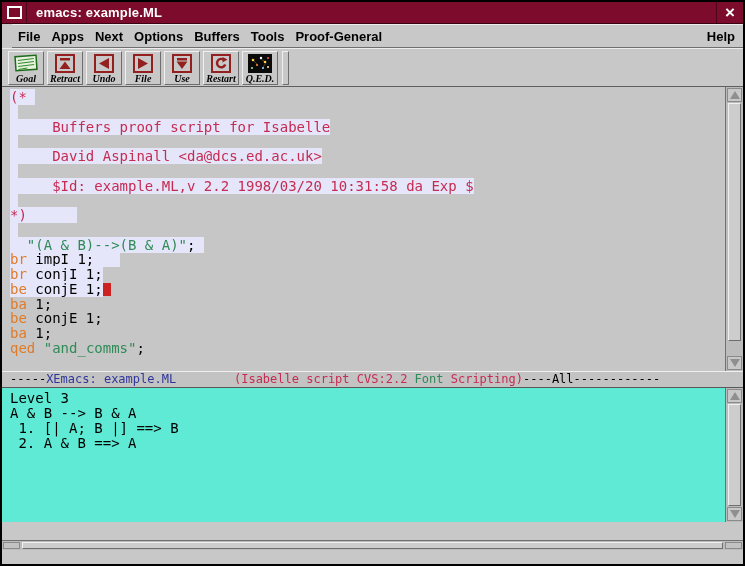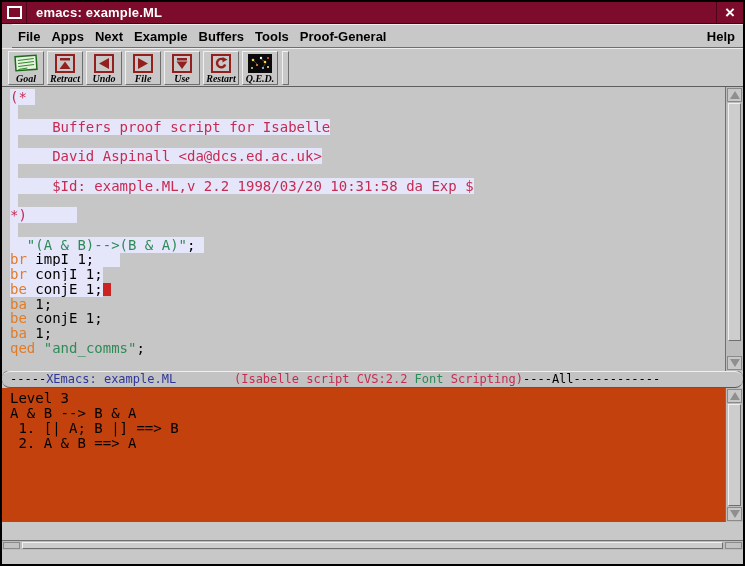--- a/index.html
+++ b/index.html
@@ -19,21 +19,21 @@
   .mi{margin-right:11px;white-space:nowrap;}
   .mi-help{margin-left:auto;margin-right:2px;}
   
   .toolbar{height:39px;box-sizing:border-box;background:#c8c8c8;border-top:1px solid #ececec;border-bottom:1px solid #5e5e5e;display:flex;align-items:flex-start;padding-left:3px;}
   .tbtn{width:36px;height:34px;margin:2px 0 0 3px;box-sizing:border-box;background:#c8c8c8;border-top:1px solid #f0f0f0;border-left:1px solid #f0f0f0;border-right:1px solid #6e6e6e;border-bottom:1px solid #6e6e6e;display:flex;flex-direction:column;align-items:center;}
   .tbtn .ic{height:20px;display:flex;align-items:center;justify-content:center;margin-top:1px;}
   .tbtn .lb{font-family:"Liberation Serif",serif;font-style:italic;font-weight:bold;font-size:10px;color:#000;line-height:11px;}
   .tb-sep{width:7px;height:34px;margin:2px 0 0 4px;box-sizing:border-box;background:#c8c8c8;border-top:1px solid #f0f0f0;border-left:1px solid #f0f0f0;border-right:1px solid #6e6e6e;border-bottom:1px solid #6e6e6e;}
   
   .script-win{height:284px;position:relative;background:#c6c6c6;}
-  .goals-win{height:134px;position:relative;background:#c2410c;}
+  .goals-win{height:134px;position:relative;background:#5eead4;}
   .bufpad{position:absolute;left:0;top:0;right:18px;bottom:0;overflow:hidden;padding:3px 0 0 8px;
     font-family:"DejaVu Sans Mono",monospace;font-size:14px;line-height:14.75px;color:#000;}
   .goals-win .bufpad{line-height:15px;}
   .ln{white-space:pre;}
   .lk{background:#e6e6fa;}
   .c-comment{color:#c62b52;}
   .c-kw{color:#e07b28;}
   .c-str{color:#2e8b57;}
   .c-plain{color:#000;}
   .cursor{display:inline-block;width:8px;height:13px;background:#cc2222;vertical-align:-2px;}
@@ -42,21 +42,21 @@
   .sarrow{position:absolute;left:1px;right:1px;height:14px;background:#c8c8c8;border:1px solid #8a8a8a;box-sizing:border-box;display:flex;align-items:center;justify-content:center;}
   .sarrow.up{top:1px;}
   .sarrow.down{bottom:1px;}
   .tri-up{width:0;height:0;border-left:5px solid transparent;border-right:5px solid transparent;border-bottom:8px solid #8f8f8f;}
   .tri-down{width:0;height:0;border-left:5px solid transparent;border-right:5px solid transparent;border-top:8px solid #8f8f8f;}
   .sthumb{position:absolute;left:2px;right:2px;background:#cdcdcd;border-top:1px solid #f0f0f0;border-left:1px solid #f0f0f0;border-right:1px solid #6e6e6e;border-bottom:1px solid #6e6e6e;box-sizing:border-box;}
   .script-win .sthumb{top:16px;bottom:30px;}
   .goals-win .sthumb{top:16px;bottom:16px;}
   
   .modeline{height:17px;box-sizing:border-box;background:#c3c3c3;border-top:1px solid #efefef;border-bottom:1px solid #585858;box-shadow:0 -1px 0 #7a7a7a;
-    font-family:"DejaVu Sans Mono",monospace;font-size:12px;line-height:15px;white-space:pre;overflow:hidden;padding-left:8px;color:#000;border-radius:8px;}
+    font-family:"DejaVu Sans Mono",monospace;font-size:12px;line-height:15px;white-space:pre;overflow:hidden;padding-left:8px;color:#000;}
   .ml-blue{color:#2f3699;}
   .ml-red{color:#c62b52;}
   .ml-green{color:#2e8b57;}
   
   .echo{height:18px;background:#c8c8c8;}
   .hscroll{height:10px;box-sizing:border-box;background:#bcbcbc;border-top:1px solid #707070;position:relative;}
   .hcap{position:absolute;top:1px;bottom:1px;width:17px;background:#c2c2c2;border:1px solid #8a8a8a;box-sizing:border-box;}
   .hcap.left{left:1px;}
   .hcap.right{right:1px;}
   .hthumb{position:absolute;top:1px;bottom:1px;left:20px;right:20px;background:#cdcdcd;border-top:1px solid #f0f0f0;border-left:1px solid #f0f0f0;border-right:1px solid #6e6e6e;border-bottom:1px solid #6e6e6e;box-sizing:border-box;}
@@ -73,21 +73,21 @@
     <div class="wtitle">emacs: example.ML</div>
     <div class="closebtn">
         <span>×</span>
       </div>
   </div>
 
   <div class="menubar">
     <span class="mi">File</span>
     <span class="mi">Apps</span>
     <span class="mi">Next</span>
-    <span class="mi">Example</span>
+    <span class="mi">Options</span>
     <span class="mi">Buffers</span>
     <span class="mi">Tools</span>
     <span class="mi">Proof-General</span>
     <span class="mi mi-help">Help</span>
   </div>
 
   <div class="toolbar">
 
     <div class="tbtn">
       <div class="ic">

